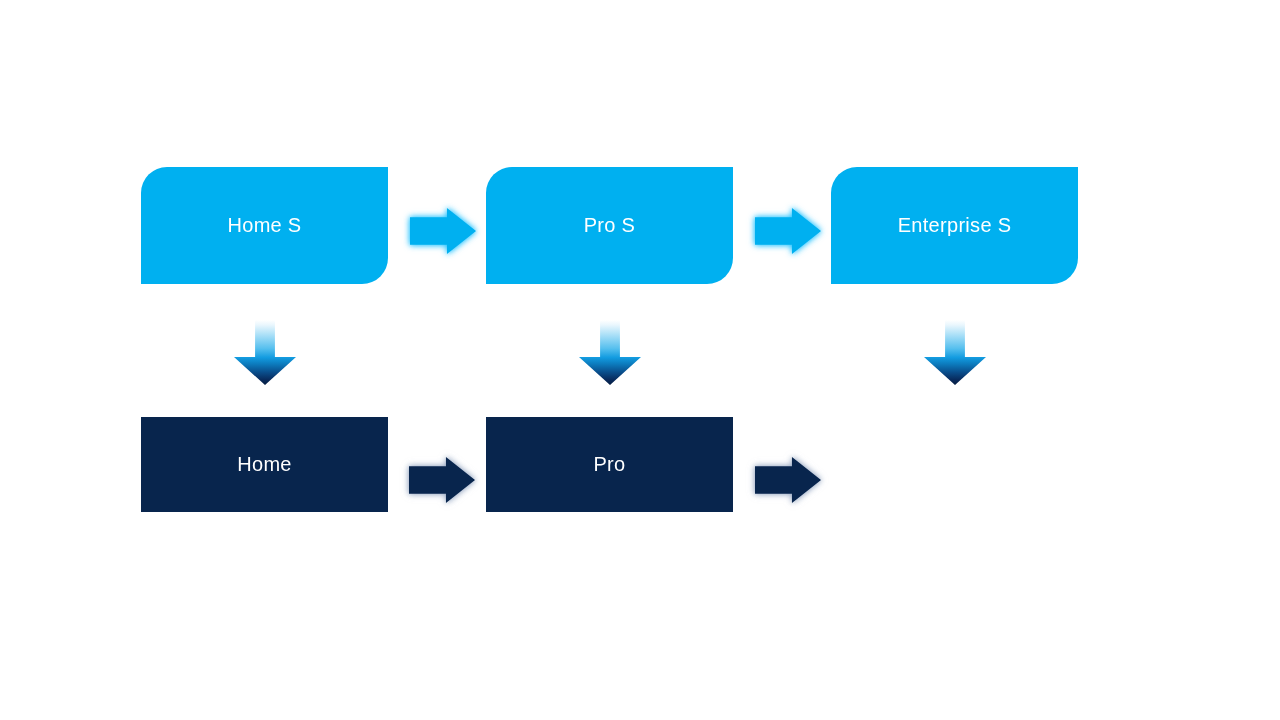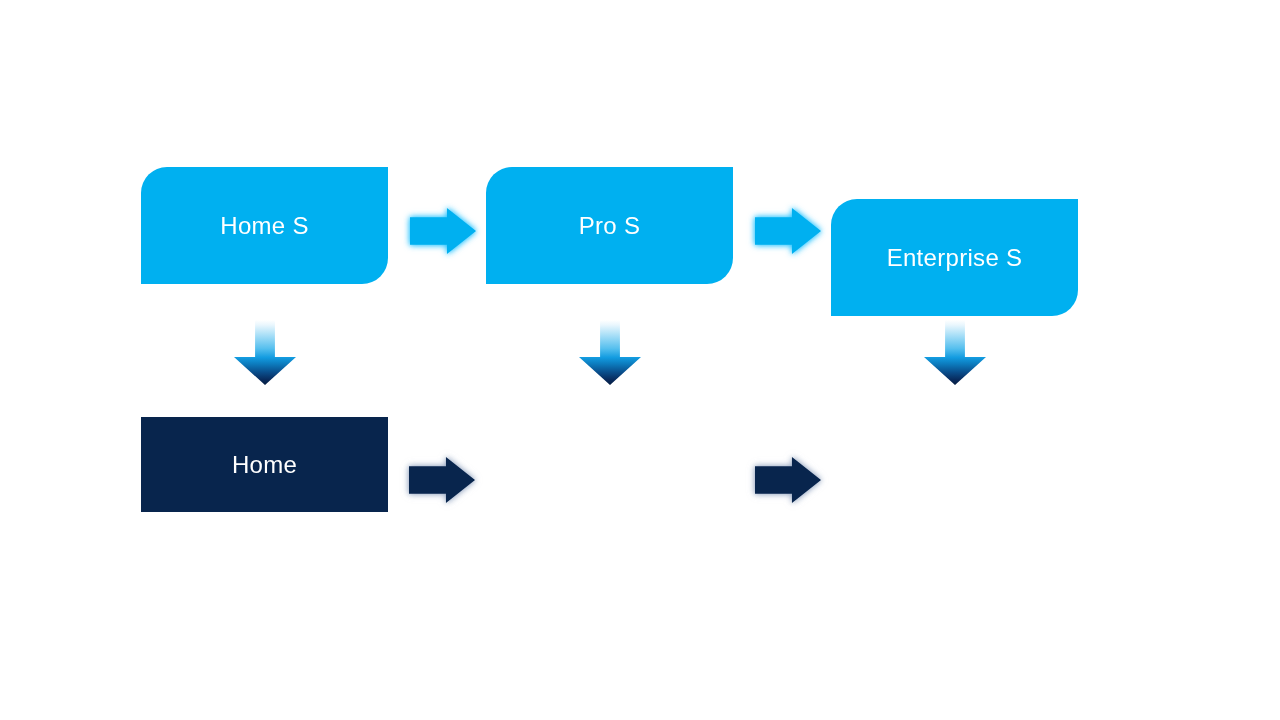--- a/index.html
+++ b/index.html
@@ -22,37 +22,37 @@
   }
 
   
   .node {
     position: absolute;
     width: 247px;
     display: flex;
     align-items: center;
     justify-content: center;
     color: var(--text-color);
-    font-size: 24px;
+    font-size: 20px;
     letter-spacing: 0.3px;
   }
   .node.stage {
     top: 167px;
     height: 117px;
     background: var(--stage-fill);
     border-radius: 26px 0 26px 0;
   }
   .node.product {
     top: 417px;
     height: 95px;
     background: var(--product-fill);
   }
   .col-1 { left: 141px; }
   .col-2 { left: 486px; align-items: center; }
-  .col-3 { left: 831px; margin-top: 32px; }
+  .col-3 { left: 831px; }
 
   
   .arrow-right {
     position: absolute;
     width: 66px;
     height: 46px;
     clip-path: polygon(0 20%, 56% 20%, 56% 0, 100% 50%, 56% 100%, 56% 80%, 0 80%);
   }
   .arrow-right.light {
     top: 208px;
@@ -115,20 +115,23 @@
     <div class="arrow-right light"></div>
   </div>
 
   <div class="arrow-down v-col-1"></div>
   <div class="arrow-down v-col-2"></div>
   <div class="arrow-down v-col-3"></div>
 
   <div class="node product col-1">
     <span>Home</span>
   </div>
+  <div class="node product col-2">
+    <span>Pro</span>
+  </div>
 
   <div class="glow-dark glow-wrap-bottom h-gap-1" style="left:409px">
     <div class="arrow-right dark"></div>
   </div>
   <div class="glow-dark glow-wrap-bottom h-gap-2">
     <div class="arrow-right dark"></div>
   </div>
 
 </div>
 

